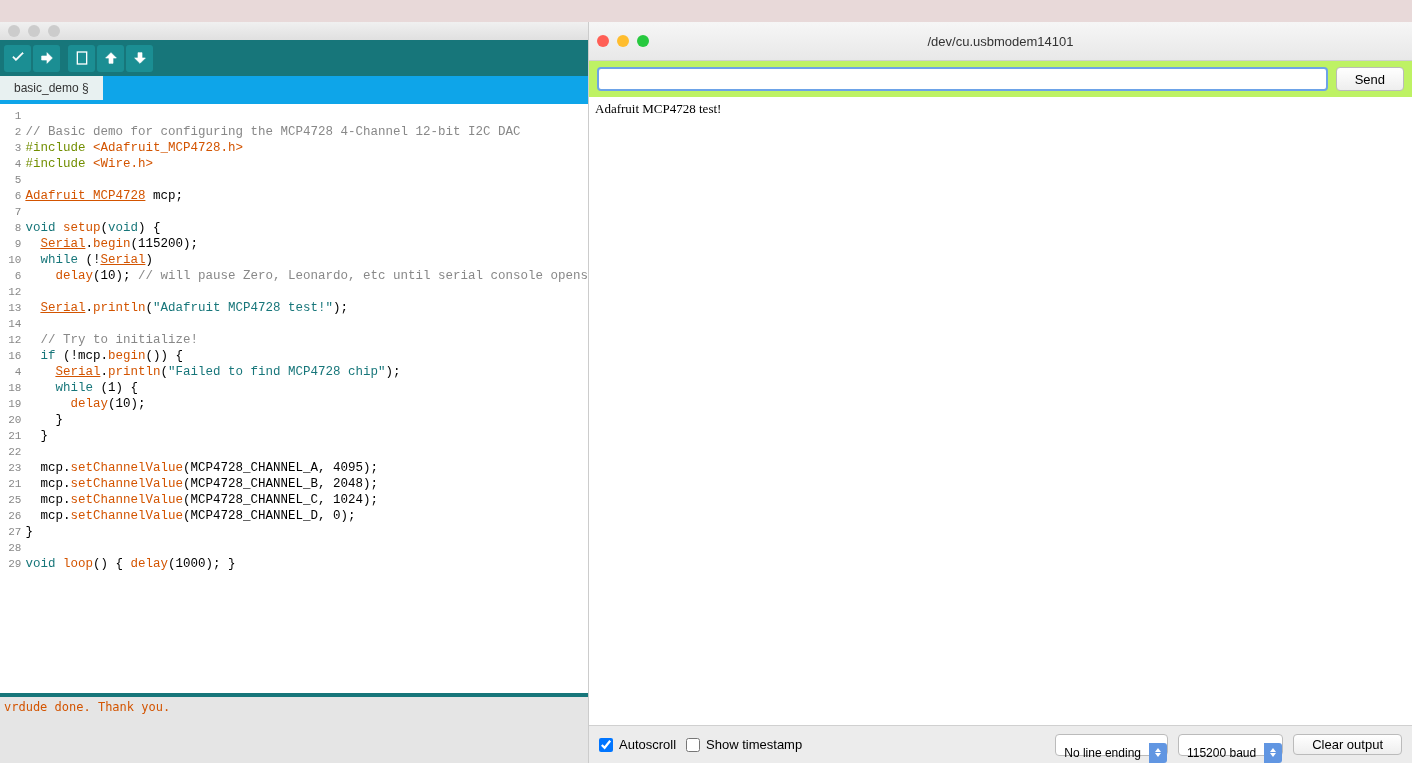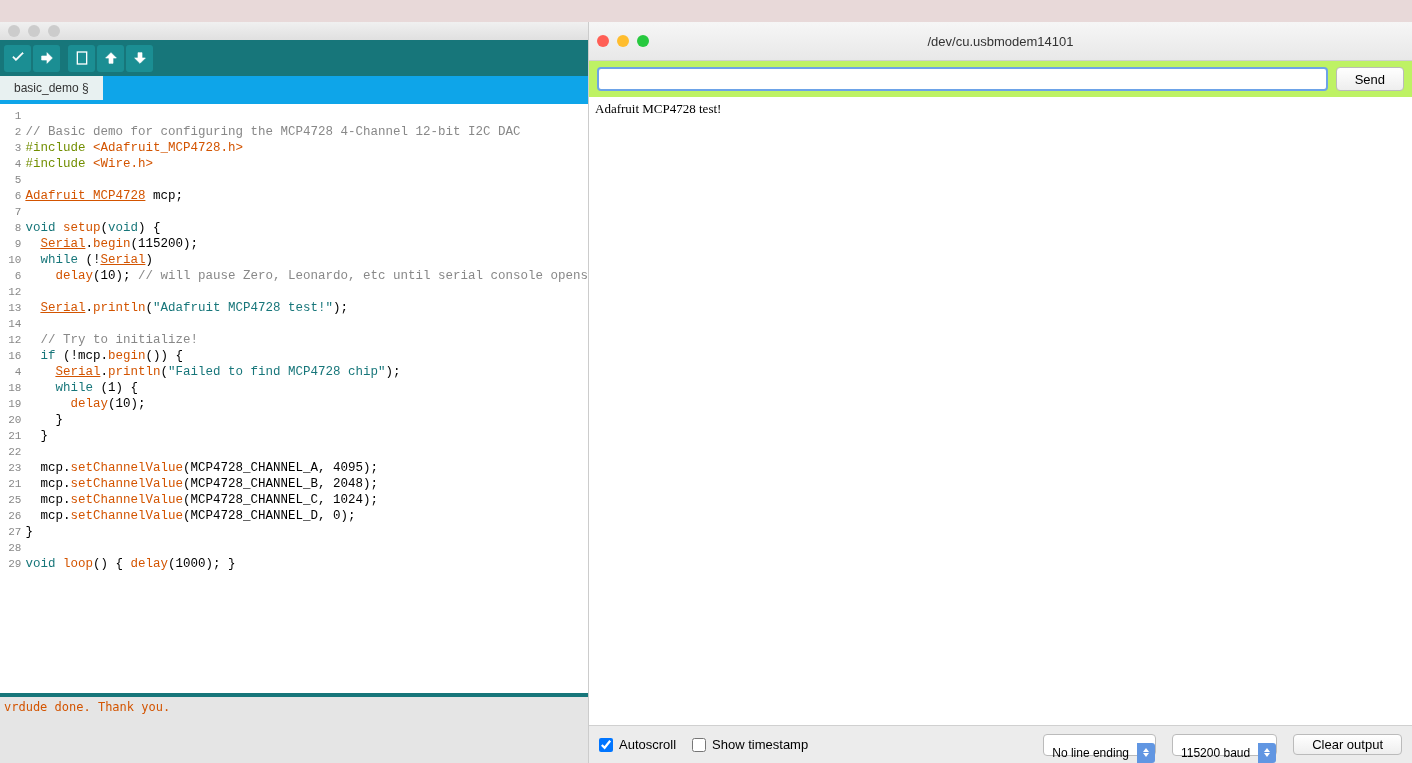--- a/index.html
+++ b/index.html
@@ -199,21 +199,21 @@
       color: #000;
     }
     
     .serial-footer {
       height: 38px;
       background: #ececec;
       border-top: 1px solid #d0d0d0;
       display: flex;
       align-items: center;
       padding: 0 10px;
-      gap: 16px;
+      gap: 10px;
       font-size: 13px;
     }
     
     .checkbox-wrap {
       display: flex;
       align-items: center;
       gap: 6px;
     }
     .checkbox-wrap input { width: 14px; height: 14px; }
     

